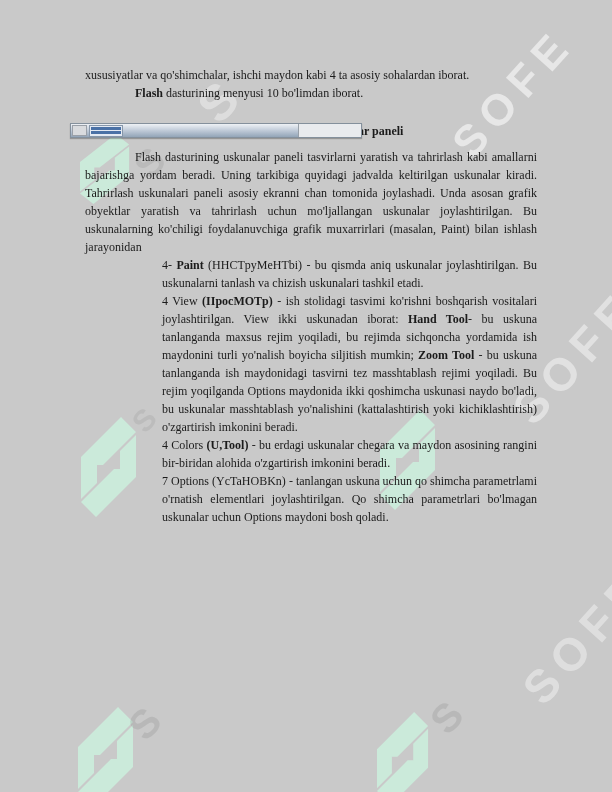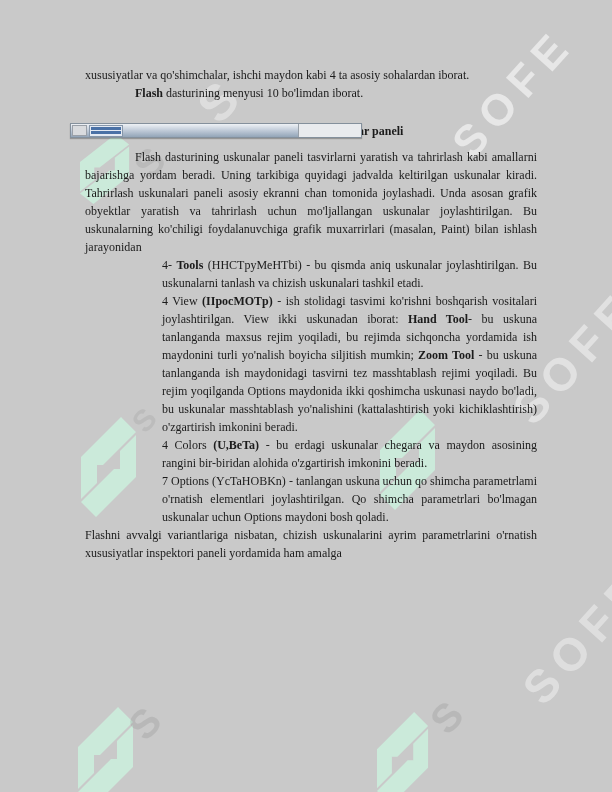--- a/index.html
+++ b/index.html
@@ -129,22 +129,21 @@
     <p>xususiyatlar va qo'shimchalar, ishchi maydon kabi 4 ta asosiy sohalardan iborat.</p>
 
     <p class="indent"><b>Flash</b> dasturining menyusi 10 bo'limdan iborat.</p>
 
     <p class="heading">Flashning uskunalar paneli</p>
 
     <p class="indent" style="margin-top:8px;">Flash dasturining uskunalar paneli tasvirlarni yaratish va tahrirlash kabi amallarni bajarishga yordam beradi. Uning tarkibiga quyidagi jadvalda keltirilgan uskunalar kiradi. Tahrirlash uskunalari paneli asosiy ekranni chan tomonida joylashadi. Unda asosan grafik obyektlar yaratish va tahrirlash uchun mo'ljallangan uskunalar joylashtirilgan. Bu uskunalarning ko'chiligi foydalanuvchiga grafik muxarrirlari (masalan, Paint) bilan ishlash jarayonidan</p>
 
 
     <div class="list">
-      <p>4- <b>Tools</b> (HHCTpyMeHTbi) - bu qismda aniq uskunalar joylashtirilgan. Bu uskunalarni tanlash va chizish uskunalari tashkil etadi.</p>
+      <p>4- <b>Paint</b> (HHCTpyMeHTbi) - bu qismda aniq uskunalar joylashtirilgan. Bu uskunalarni tanlash va chizish uskunalari tashkil etadi.</p>
       <p>4 View <b>(IIpocMOTp)</b> - ish stolidagi tasvimi ko'rishni boshqarish vositalari joylashtirilgan. View ikki uskunadan iborat: <b>Hand Tool</b>- bu uskuna tanlanganda maxsus rejim yoqiladi, bu rejimda sichqoncha yordamida ish maydonini turli yo'nalish boyicha siljitish mumkin; <b>Zoom Tool</b> - bu uskuna tanlanganda ish maydonidagi tasvirni tez masshtablash rejimi yoqiladi. Bu rejim yoqilganda Options maydonida ikki qoshimcha uskunasi naydo bo'ladi, bu uskunalar masshtablash yo'nalishini (kattalashtirish yoki kichiklashtirish) o'zgartirish imkonini beradi.</p>
-      <p>4 Colors <b>(U,BeTa)</b> - bu erdagi uskunalar chegara va maydon asosining rangini bir-biridan alohida o'zgartirish imkonini beradi.</p>
+      <p>4 Colors <b>(U,Tool)</b> - bu erdagi uskunalar chegara va maydon asosining rangini bir-biridan alohida o'zgartirish imkonini beradi.</p>
       <p>7 Options (YcTaHOBKn) - tanlangan uskuna uchun qo shimcha parametrlami o'rnatish elementlari joylashtirilgan. Qo shimcha parametrlari bo'lmagan uskunalar uchun Options maydoni bosh qoladi.</p>
     </div>
 
-    <p>Flashni avvalgi variantlariga nisbatan, chizish uskunalarini ayrim parametrlarini o'rnatish xususiyatlar inspektori paneli yordamida ham amalga</p>
   </div>
 
 </div>
 
 </body></html>

